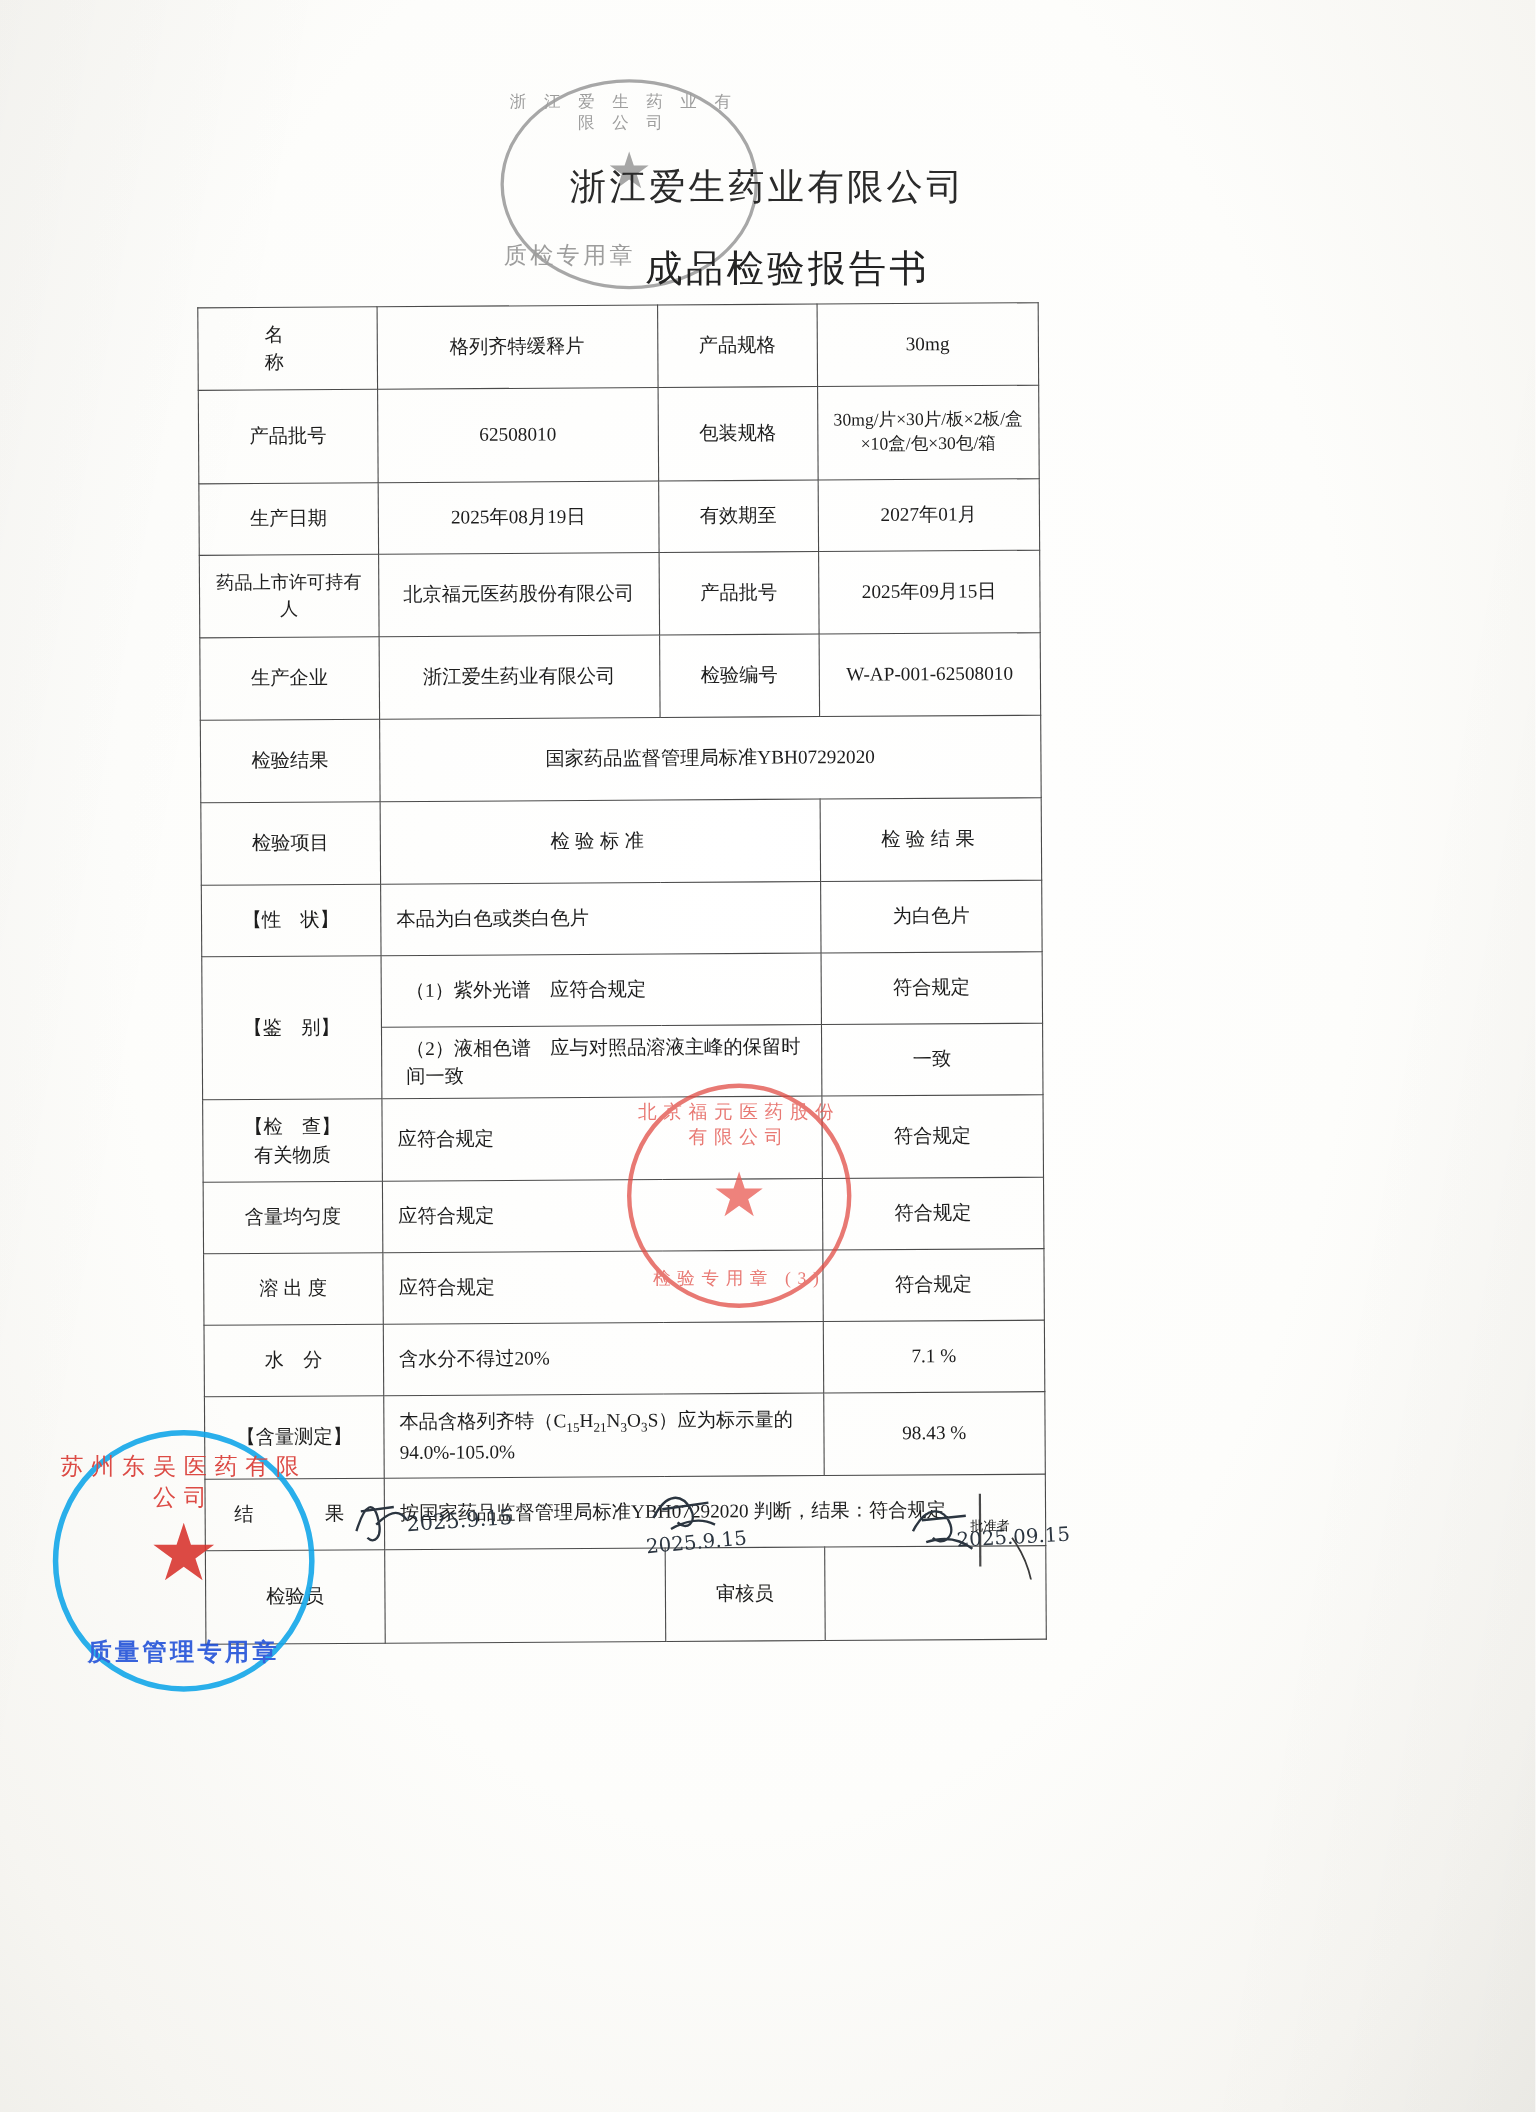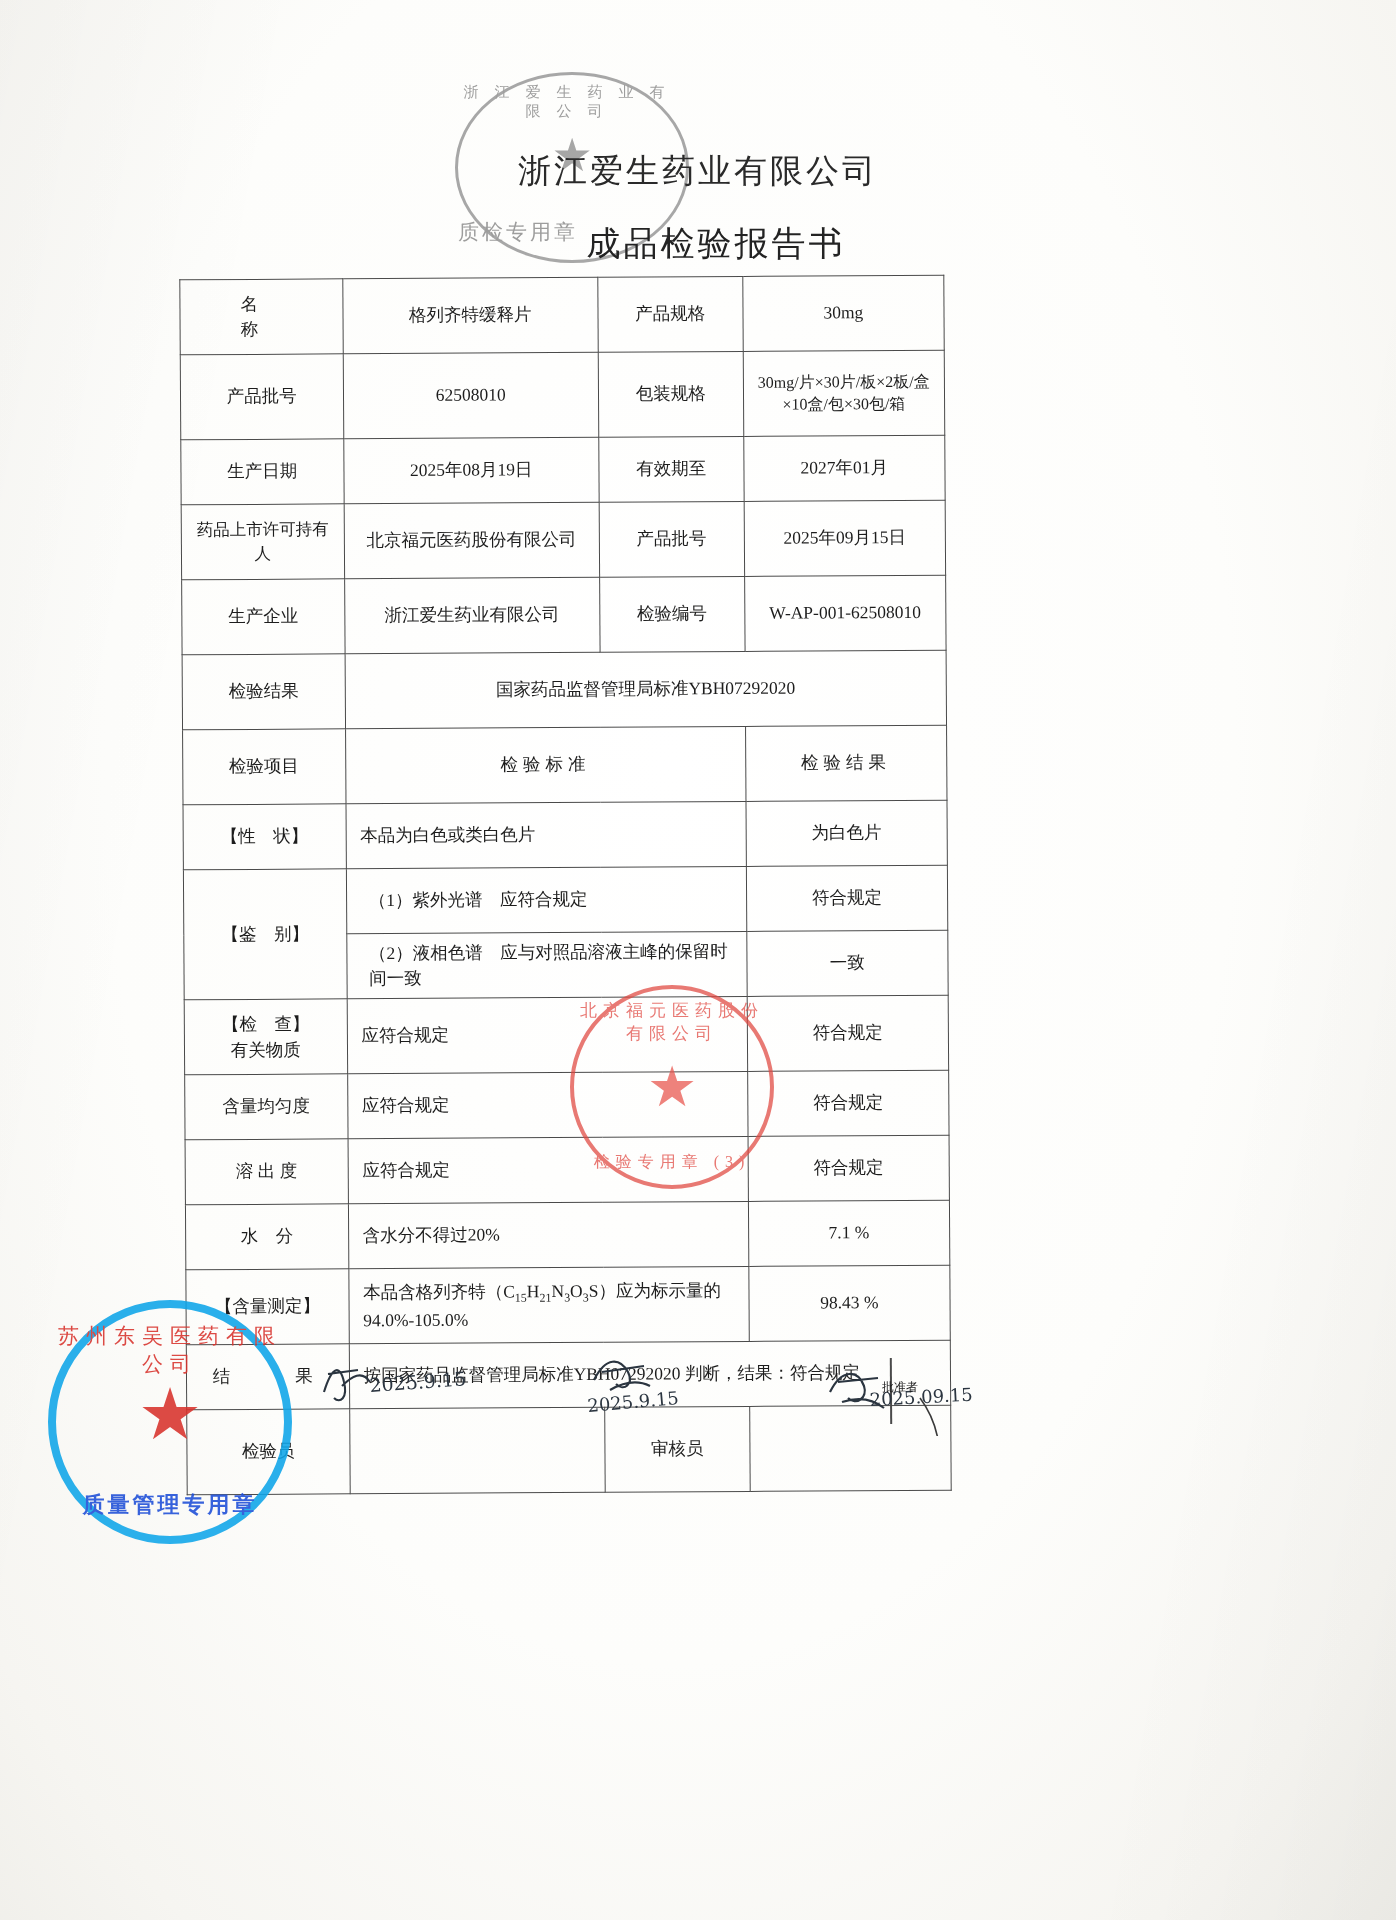--- a/index.html
+++ b/index.html
@@ -176,21 +176,21 @@
     letter-spacing: 6px;
   }
   .stamp-center .top-arc { top: 10px; }
   .stamp-center .bot-arc { bottom: 12px; font-size: 16px; }
 
   .stamp-bottom-left {
     left: 48px;
     top: 1300px;
     width: 228px;
     height: 228px;
-    border: 8px solid #0ea5e9;
+    border: 5px solid #0ea5e9;
     opacity: .88;
   }
   .stamp-bottom-left .star {
     position: absolute;
     left: 50%; top: 47%;
     transform: translate(-50%,-50%);
     font-size: 72px;
     color: #d8322c;
     line-height: 1;
   }

